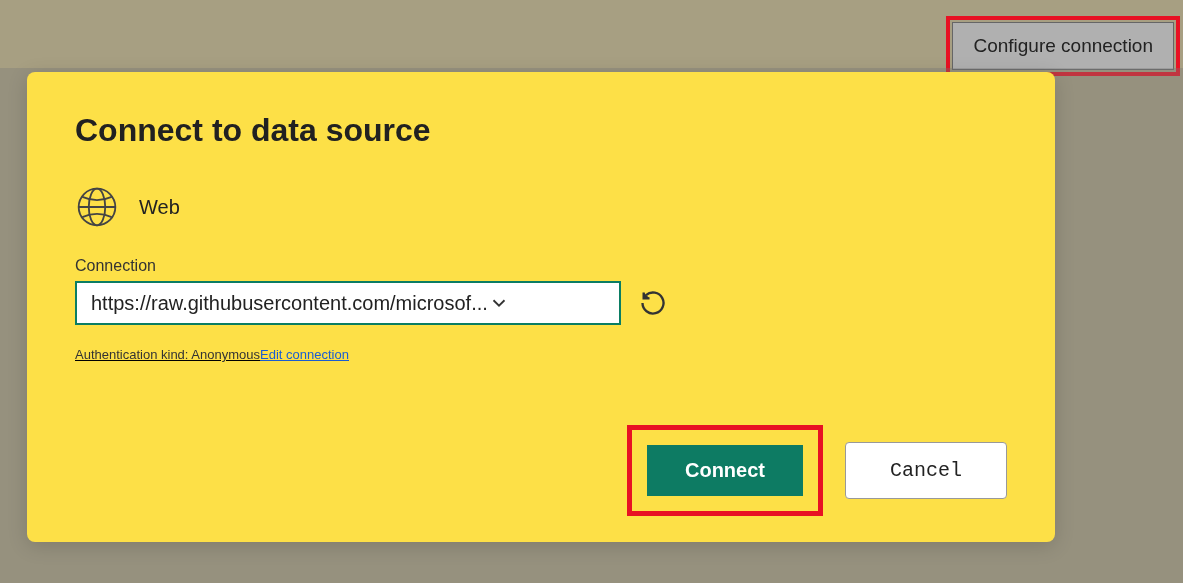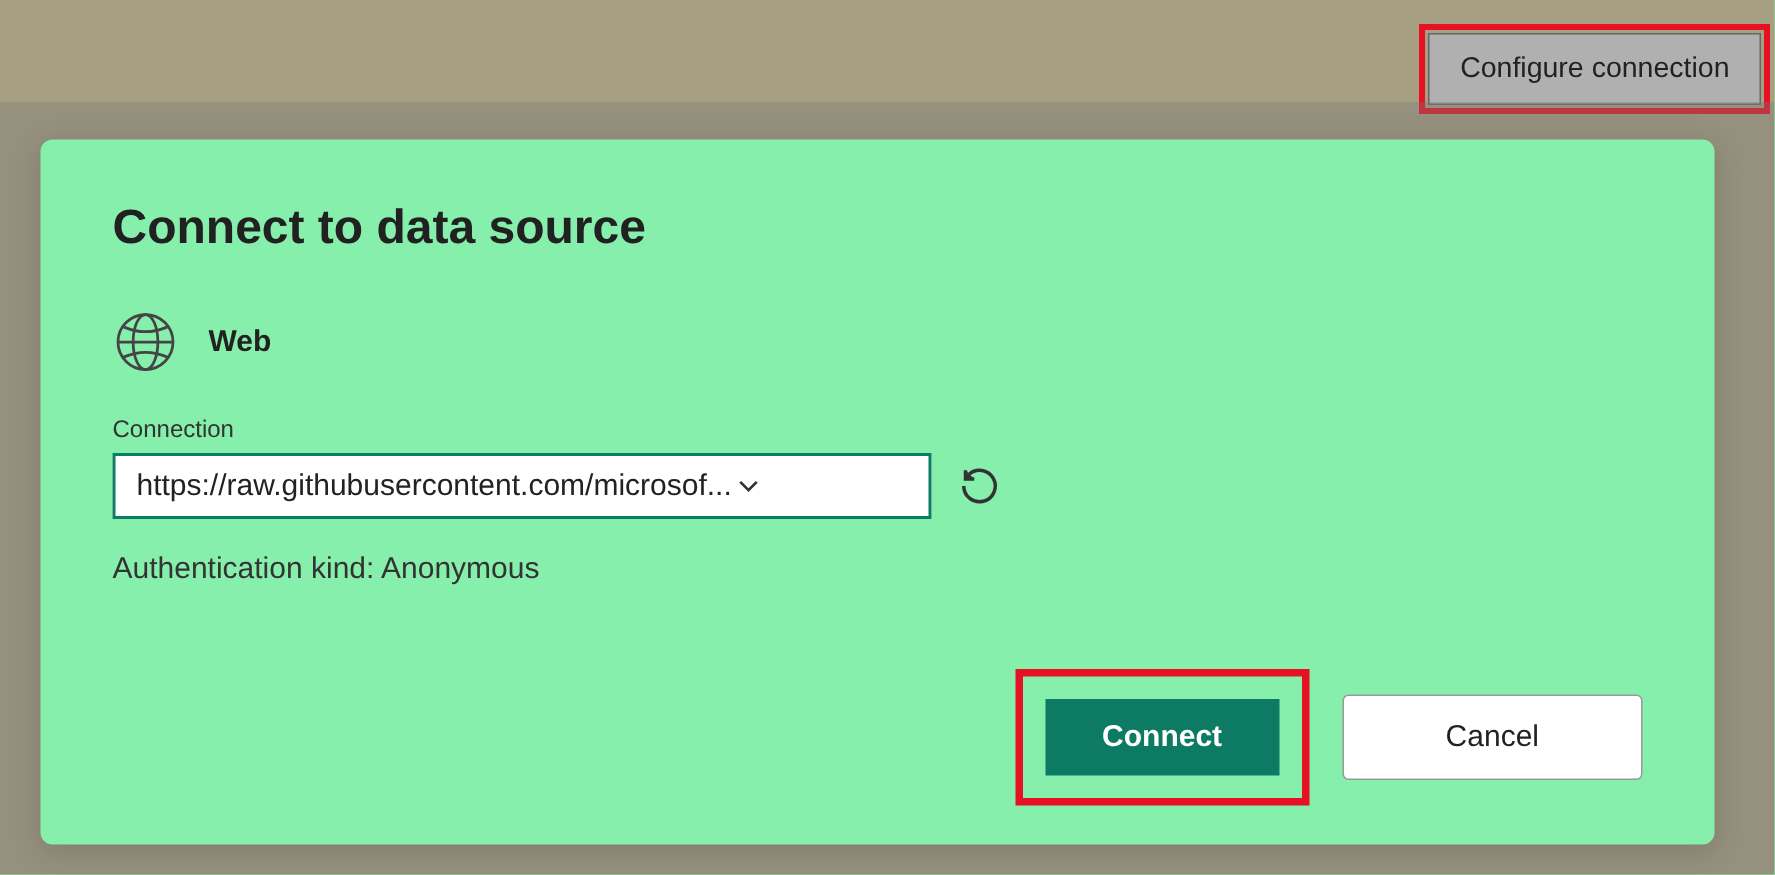--- a/index.html
+++ b/index.html
@@ -40,25 +40,25 @@
     .overlay-dim {
       position: absolute;
       top: 68px;
       left: 0;
       width: 100%;
       height: calc(100% - 68px);
       background: rgba(120, 120, 120, 0.35);
     }
     .dialog {
       position: absolute;
-      top: 93px;
+      top: 72px;
       left: 27px;
-      width: 1116px;
+      width: 1028px;
       height: 470px;
-      background: #86efac;
+      background: #fde047;
       border-radius: 8px;
       box-shadow: 0 4px 20px rgba(0,0,0,0.15);
       padding: 40px 48px 26px 48px;
     }
     .dialog-title {
       font-size: 32px;
       font-weight: 600;
       color: #212121;
       margin-bottom: 36px;
     }
@@ -73,21 +73,21 @@
       height: 44px;
       flex-shrink: 0;
     }
     .source-info {
       display: flex;
       flex-direction: column;
       gap: 2px;
     }
     .source-name {
       font-size: 20px;
-      font-weight: 700;
+      font-weight: 400;
       color: #222;
     }
     .source-url {
       font-size: 20px;
       color: #555;
     }
     .field-label {
       font-size: 16px;
       color: #333;
       margin-bottom: 6px;
@@ -121,21 +121,22 @@
       flex-shrink: 0;
     }
     .refresh-icon {
       width: 28px;
       height: 28px;
       cursor: pointer;
     }
     .auth-row {
       display: flex;
       align-items: center;
-      font-size: 20px;
+      font-size: 13px;
+      text-decoration: underline;
     }
     .auth-text {
       color: #333;
     }
     .edit-link {
       color: #1a5dd2;
       text-decoration: underline;
       cursor: pointer;
     }
     .dialog-footer {
@@ -158,24 +159,24 @@
       font-size: 20px;
       font-weight: 600;
       cursor: pointer;
       font-family: inherit;
     }
     .cancel-btn {
       background: #fff;
       color: #222;
       border: 1px solid #999;
       border-radius: 4px;
-      padding: 16px 68px;
-      font-size: 20px;
-      cursor: pointer;
-      font-family: Liberation Sans, sans-serif;
+      padding: 16px 44px;
+      font-size: 20px;
+      cursor: pointer;
+      font-family: Liberation Mono, monospace;
     }
   </style>
 </head>
 <body>
 
 <div class="top-bar">
   <div class="configure-btn-highlight">
     <button class="configure-btn">Configure connection</button>
   </div>
 </div>
@@ -208,20 +209,21 @@
       </svg>
     </div>
     <svg class="refresh-icon" viewBox="0 0 24 24" fill="none" stroke="#333" stroke-width="2">
       <path d="M3 12 a9 9 0 1 0 3 -6.7"></path>
       <polyline points="4 3 4 8 9 8" fill="#333"></polyline>
     </svg>
   </div>
 
   <div class="auth-row">
     <span class="auth-text">Authentication kind: Anonymous</span>
+    <a class="edit-link">Edit connection</a>
   </div>
 
   <div class="dialog-footer">
     <div class="connect-highlight">
       <button class="connect-btn">Connect</button>
     </div>
     <button class="cancel-btn">Cancel</button>
   </div>
 </div>
 

